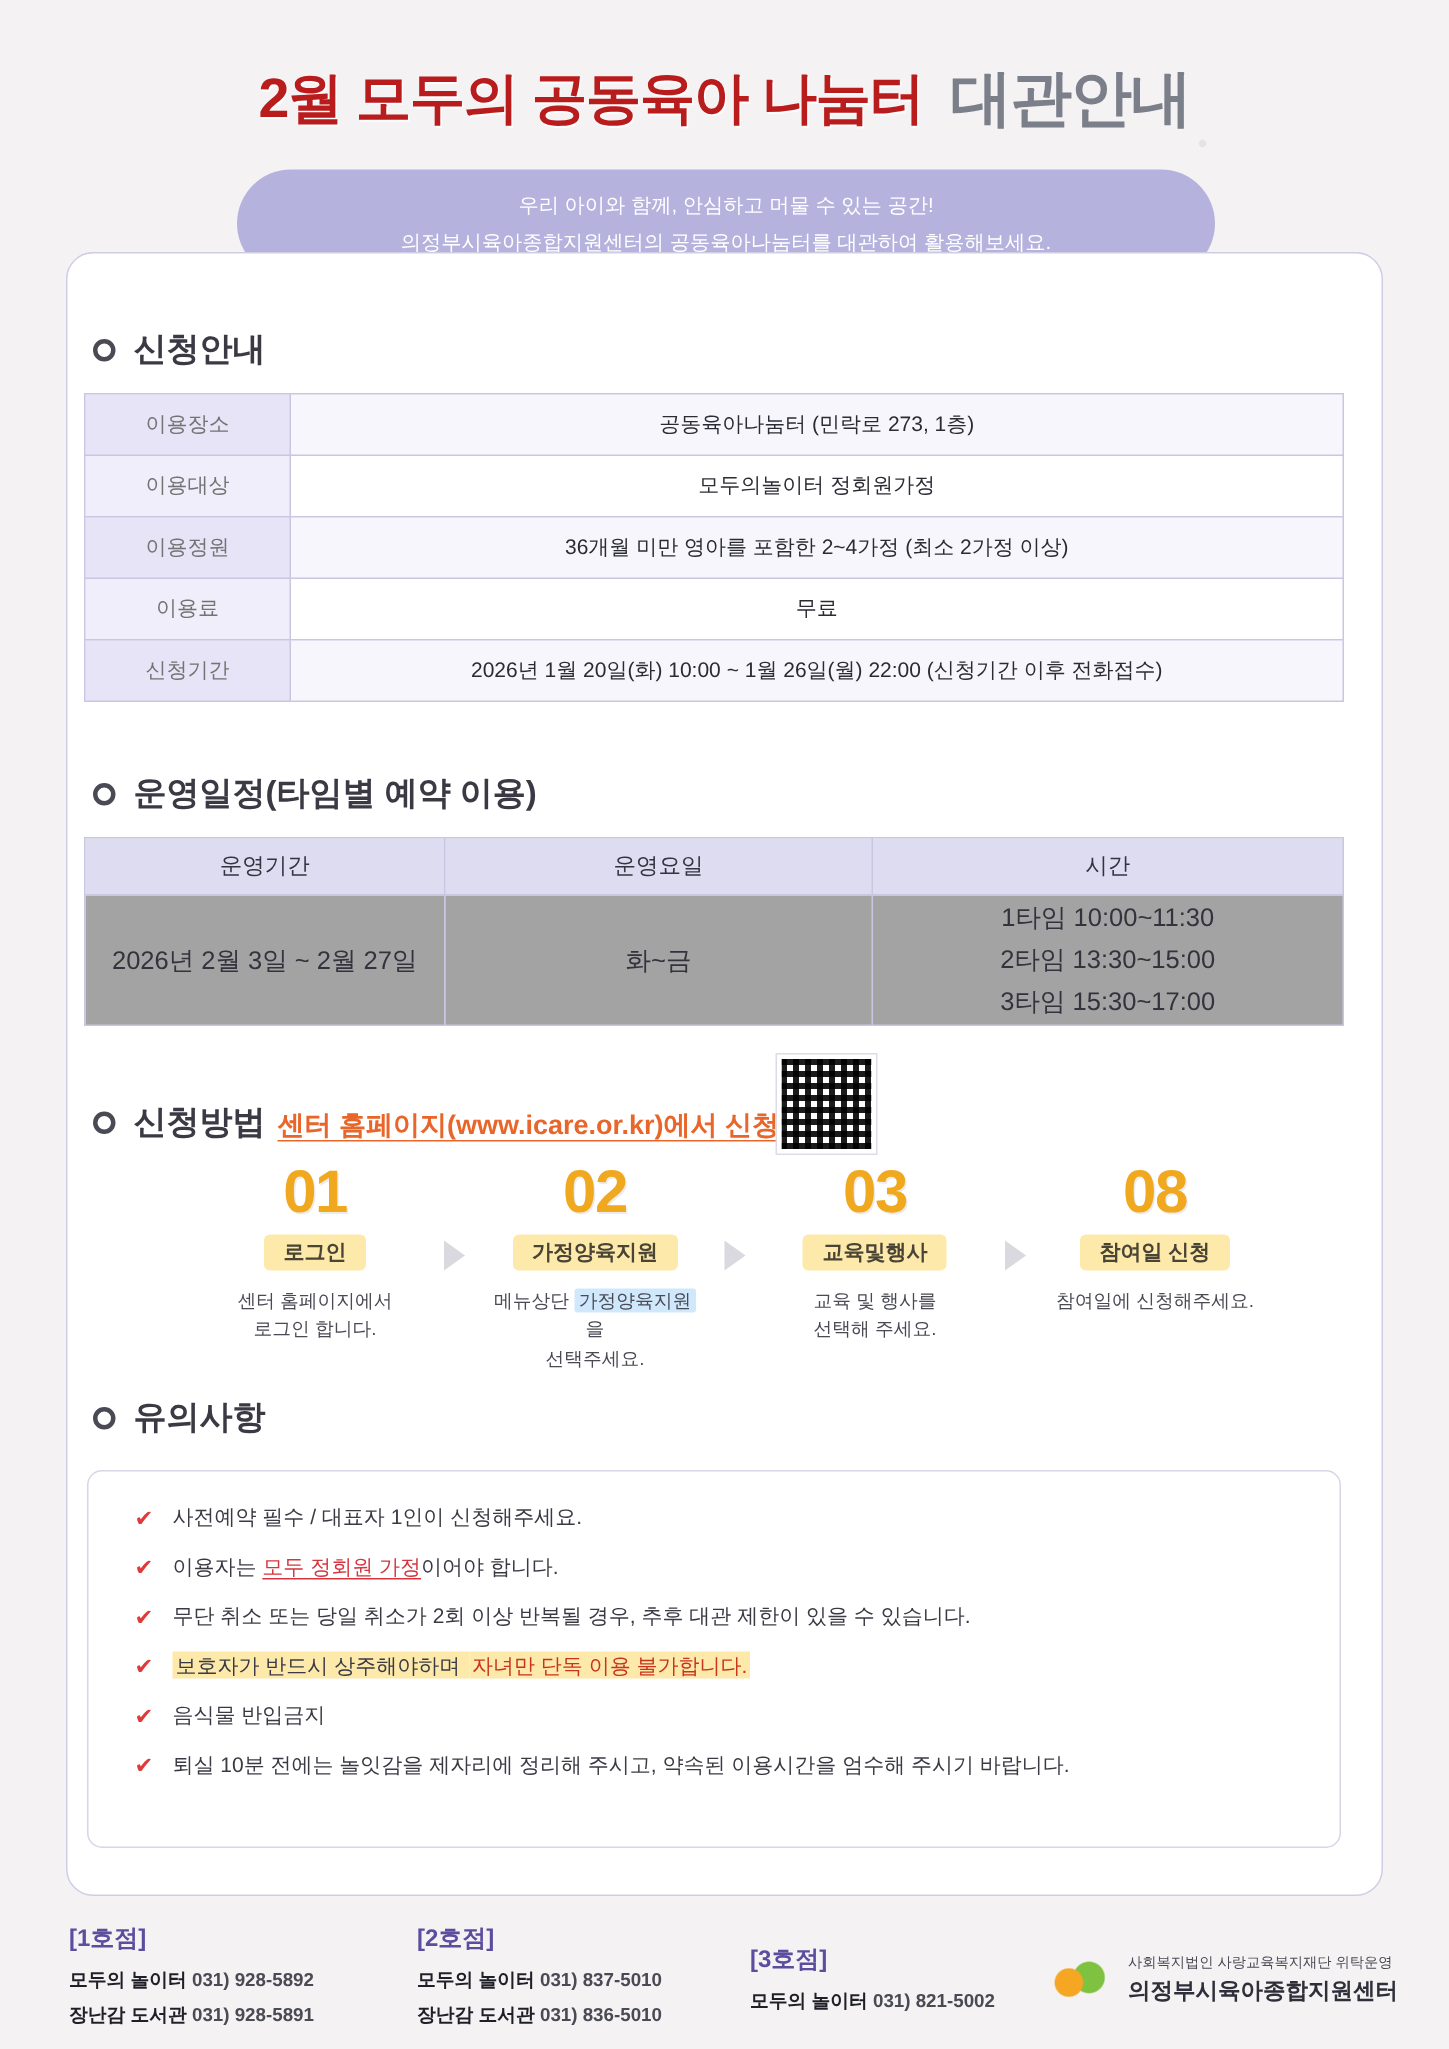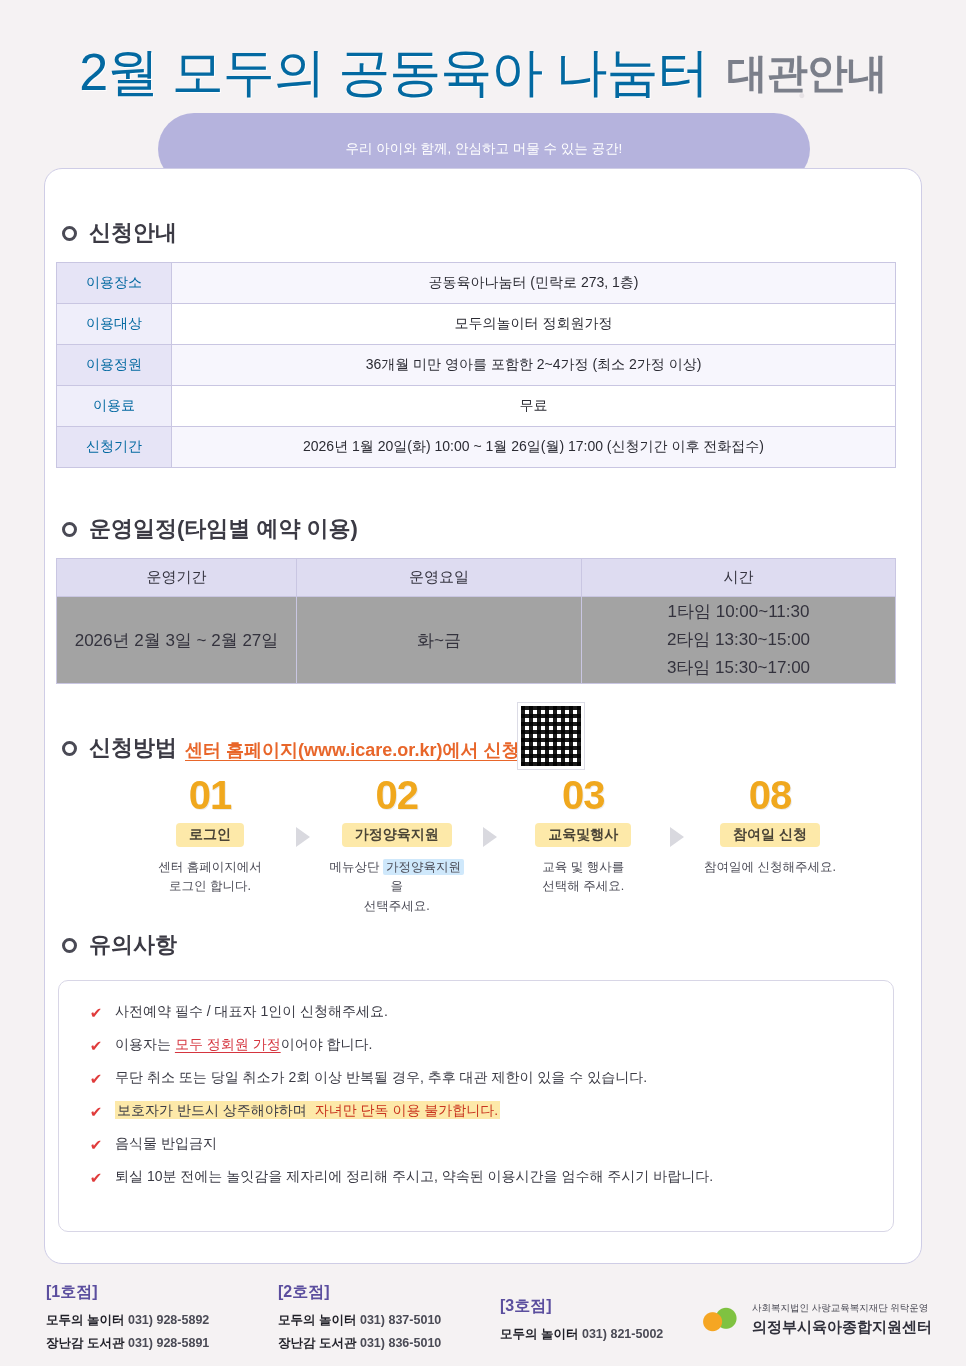--- a/index.html
+++ b/index.html
@@ -29,22 +29,22 @@
     pointer-events:none;
   }
 
   
   .title-wrap{
     position:absolute; top:38px; left:0; width:966px;
     text-align:center;
   }
   .title-main{
     display:inline-block;
-    font-size:52px; font-weight:normal;
-    color:#0369a1;
+    font-size:37px; font-weight:bold;
+    color:#b91c1c;
     letter-spacing:-1px;
     vertical-align:middle;
     text-shadow: 1px 1px 0 rgba(255,255,255,.9);
   }
   .title-sub{
     display:inline-block;
     font-size:41px; font-weight:bold;
     color:#7b7f8a;
     margin-left:18px;
     letter-spacing:-1px;
@@ -83,21 +83,21 @@
     border:3px solid #4a4a55; display:inline-block;
   }
 
   
   table{ border-collapse:collapse; position:absolute; }
   .t1 { left:56px; top:262px; width:840px; }
   .t1 td{
     border:1px solid #c9c6e2;
     height:41px; font-size:14px; text-align:center;
   }
-  .t1 td.lbl{ width:115px; background:#efeefa; color:#0369a1; }
+  .t1 td.lbl{ width:137px; background:#efeefa; color:#737373; }
   .t1 tr.alt td.val{ background:#f7f6fd; }
   .t1 tr.alt td.lbl{ background:#e6e4f6; }
 
   .t2 { left:56px; top:558px; width:840px; }
   .t2 th{
     border:1px solid #c9c6e2; background:#dedcf1;
     height:38px; font-size:15px; font-weight:normal; color:#34333f;
   }
   .t2 td{
     border:1px solid #c9c6e2; background:#a3a3a3;
@@ -202,20 +202,21 @@
 <body>
 
 <div class="page">
 
   <div class="title-wrap">
     <span class="title-main">2월 모두의 공동육아 나눔터</span><span class="title-sub">대관안내</span>
   </div>
 
   <div class="banner">
     <div>우리 아이와 함께, 안심하고 머물 수 있는 공간!</div>
+    <div>의정부시육아종합지원센터의 공동육아나눔터를 대관하여 활용해보세요.</div>
   </div>
 
   <div class="card"></div>
 
   <div class="sec-head" style="left:62px; top:218px;">
     <span class="bullet"></span>
     <span>신청안내</span>
   </div>
 
   <table class="t1">
@@ -231,21 +232,21 @@
     <tr class="alt">
       <td class="lbl">이용정원</td>
       <td class="val">36개월 미만 영아를 포함한 2~4가정 (최소 2가정 이상)</td>
     </tr>
     <tr>
       <td class="lbl">이용료</td>
       <td class="val">무료</td>
     </tr>
     <tr class="alt">
       <td class="lbl">신청기간</td>
-      <td class="val">2026년 1월 20일(화) 10:00 ~ 1월 26일(월) 17:00 (신청기간 이후 전화접수)</td>
+      <td class="val">2026년 1월 20일(화) 10:00 ~ 1월 26일(월) 22:00 (신청기간 이후 전화접수)</td>
     </tr>
   </tbody>
     </table>
 
   <div class="sec-head" style="left:62px; top:514px;">
     <span class="bullet"></span>
     <span>운영일정(타임별 예약 이용)</span>
   </div>
 
   <table class="t2">

